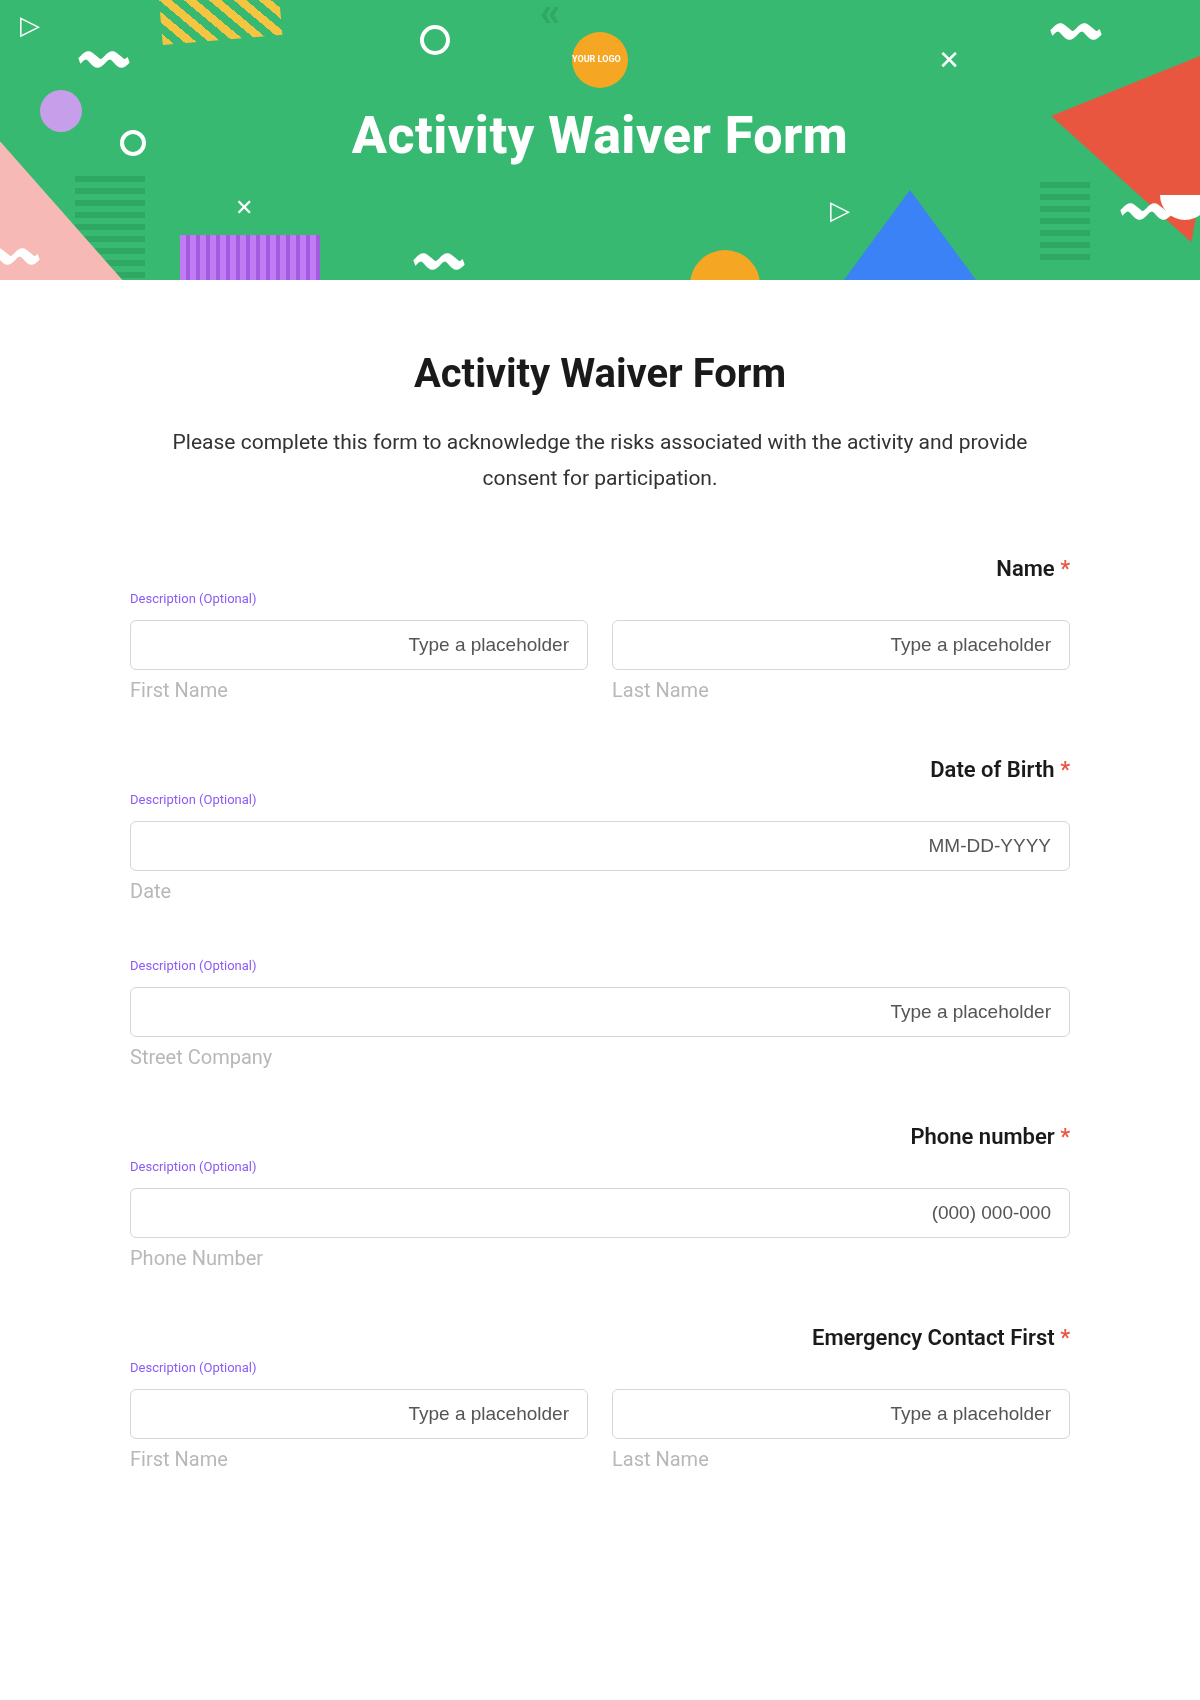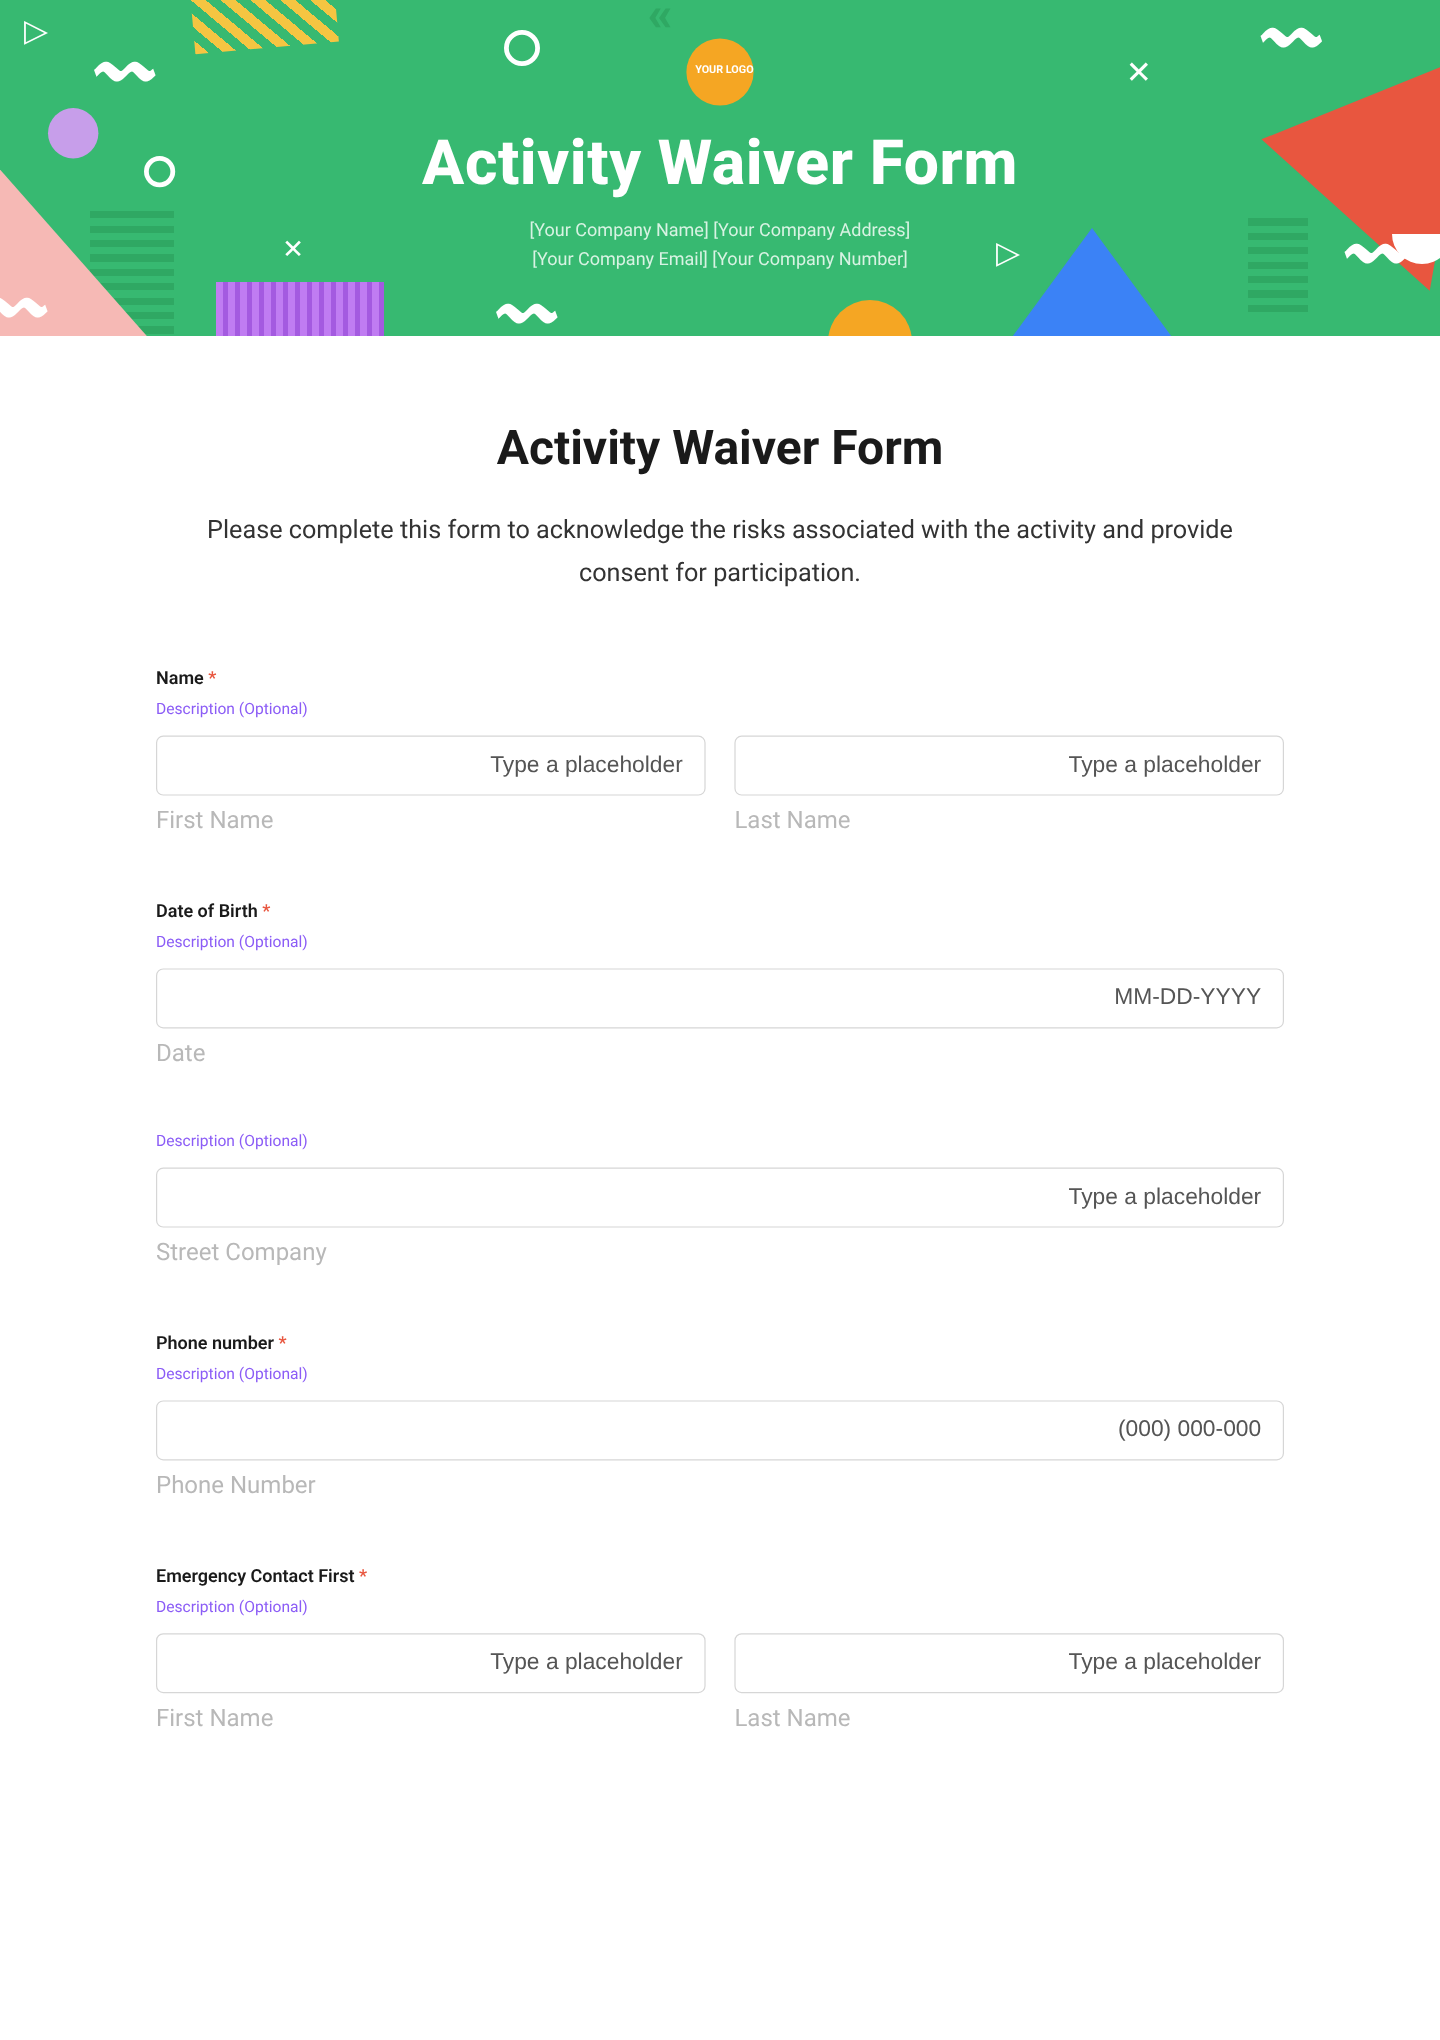--- a/index.html
+++ b/index.html
@@ -13,21 +13,21 @@
     width: 100%;
     height: 280px;
     background: #37b971;
     overflow: hidden;
   }
   .banner .logo-badge {
     position: absolute;
     top: 32px; left: 50%; transform: translateX(-50%);
     width: 56px; height: 56px; border-radius: 50%;
     background: #f5a623;
-    display:flex; align-items:center; justify-content:flex-end;
+    display:flex; align-items:center; justify-content:flex-start;
     color:#fff; font-size:9px; font-weight:700; text-align:center; line-height:1.1;
   }
   .banner h1 {
     position: absolute;
     top: 105px; left: 0; right: 0;
     text-align: center;
     color: #fff;
     font-size: 52px;
     font-weight: 800;
     letter-spacing: 0.5px;
@@ -84,24 +84,25 @@
     text-align:center;
     font-size: 21px;
     color:#333;
     line-height:1.7;
     margin-bottom: 60px;
     padding: 0 20px;
     margin-top: 20px;
   }
   .field-group { margin-bottom: 55px; }
   .field-label {
-    font-size: 15px;
+    font-size: 22px;
     font-weight: 600;
     color:#1a1a1a;
     margin-bottom: 10px;
+    text-align: right;
   }
   .req { color:#e8563f; }
   .field-hint {
     font-size: 13px;
     color:#8b5cf6;
     margin-bottom: 14px;
   }
   .row { display:flex; gap:24px; }
   .col { flex:1; display:flex; flex-direction:column; }
   input[type=text]{
@@ -146,24 +147,20 @@
   <div class="shape half-yellow"></div>
   <div class="shape half-white"></div>
   <div class="shape arrow ar1">▷</div>
   <div class="shape arrow ar2">▷</div>
   <div class="shape chevrons">«</div>
 
   <div class="logo-badge">
     <span>YOUR LOGO</span>
   </div>
   <h1>Activity Waiver Form</h1>
-  <div class="company">
-    <div>[Your Company Name] [Your Company Address]</div>
-    <div>[Your Company Email] [Your Company Number]</div>
-  </div>
 </div>
 
 <div class="content">
   <h2 class="form-title">Activity Waiver Form</h2>
   <p class="form-desc">Please complete this form to acknowledge the risks associated with the activity and provide consent for participation.</p>
 
   <div class="field-group">
     <div class="field-label">
       <span>Name</span>
       <span class="req">*</span>

